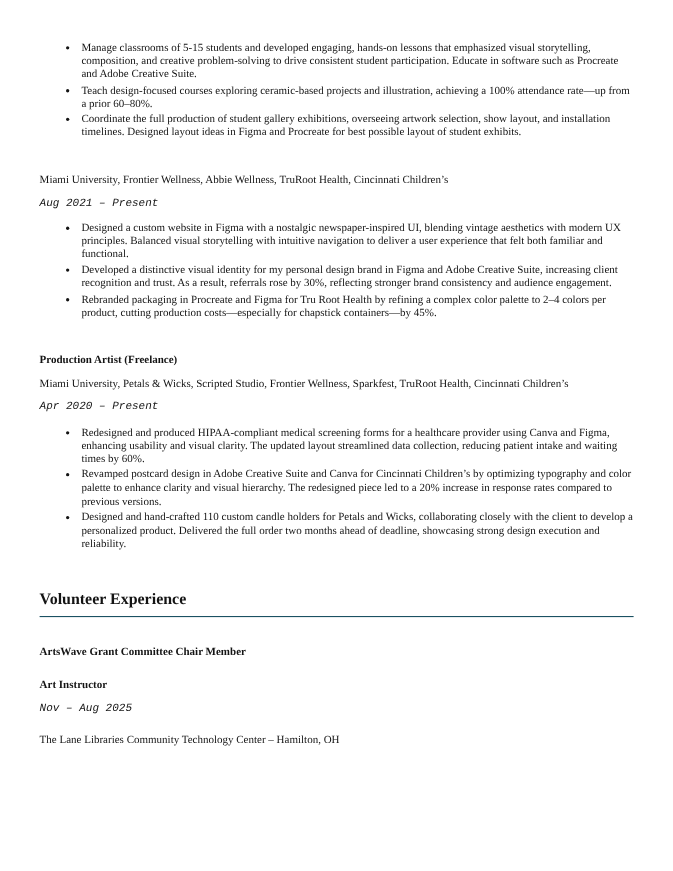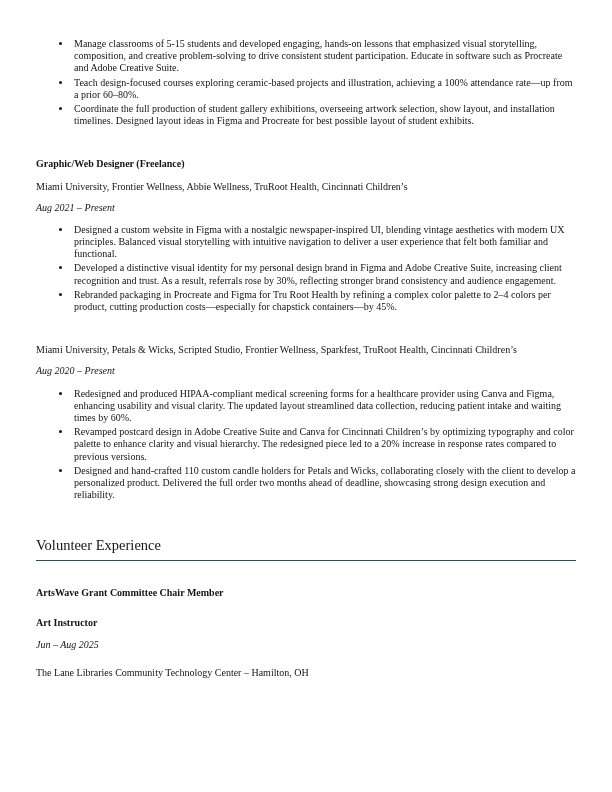--- a/index.html
+++ b/index.html
@@ -40,27 +40,28 @@
     font-size: 10px;
     font-weight: bold;
     margin: 0 0 10px 0;
   }
   .clients {
     margin: 0 0 9px 0;
   }
   .dates {
     font-style: italic;
     margin: 0 0 10px 0;
+    font-family: Liberation Mono, monospace;
   }
   .location {
     margin: 16px 0 0 0;
   }
   .section-heading {
     font-size: 14.5px;
-    font-weight: normal;
+    font-weight: bold;
     margin: 36px 0 6px 0;
     line-height: 1.15;
   }
   hr.section-rule {
     border: none;
     border-top: 1.6px solid #1b5162;
     margin: 0 0 26px 0;
   }
   .vol-entry { margin-top: 0; }
   .vol-entry + .vol-entry { margin-top: 18px; }
@@ -71,46 +72,46 @@
 
 <div class="page">
 
   <ul class="bullets">
     <li>Manage classrooms of 5-15 students and developed engaging, hands-on lessons that emphasized visual storytelling, composition, and creative problem-solving to drive consistent student participation. Educate in software such as Procreate and Adobe Creative Suite.</li>
     <li>Teach design-focused courses exploring ceramic-based projects and illustration, achieving a 100% attendance rate—up from a prior 60–80%.</li>
     <li>Coordinate the full production of student gallery exhibitions, overseeing artwork selection, show layout, and installation timelines. Designed layout ideas in Figma and Procreate for best possible layout of student exhibits.</li>
   </ul>
 
   <section class="job">
-    <h3 class="job-title">Graphic/Web Designer (Freelance)</h3>
     <p class="clients">Miami University, Frontier Wellness, Abbie Wellness, TruRoot Health, Cincinnati Children’s</p>
     <p class="dates">Aug 2021 – Present</p>
     <ul class="bullets">
       <li>Designed a custom website in Figma with a nostalgic newspaper-inspired UI, blending vintage aesthetics with modern UX principles. Balanced visual storytelling with intuitive navigation to deliver a user experience that felt both familiar and functional.</li>
       <li>Developed a distinctive visual identity for my personal design brand in Figma and Adobe Creative Suite, increasing client recognition and trust. As a result, referrals rose by 30%, reflecting stronger brand consistency and audience engagement.</li>
       <li>Rebranded packaging in Procreate and Figma for Tru Root Health by refining a complex color palette to 2–4 colors per product, cutting production costs—especially for chapstick containers—by 45%.</li>
     </ul>
   </section>
 
   <section class="job">
+    <h3 class="job-title">Production Artist (Freelance)</h3>
     <p class="clients">Miami University, Petals &amp; Wicks, Scripted Studio, Frontier Wellness, Sparkfest, TruRoot Health, Cincinnati Children’s</p>
-    <p class="dates">Aug 2020 – Present</p>
+    <p class="dates">Apr 2020 – Present</p>
     <ul class="bullets">
       <li>Redesigned and produced HIPAA-compliant medical screening forms for a healthcare provider using Canva and Figma, enhancing usability and visual clarity. The updated layout streamlined data collection, reducing patient intake and waiting times by 60%.</li>
       <li>Revamped postcard design in Adobe Creative Suite and Canva for Cincinnati Children’s by optimizing typography and color palette to enhance clarity and visual hierarchy. The redesigned piece led to a 20% increase in response rates compared to previous versions.</li>
       <li>Designed and hand-crafted 110 custom candle holders for Petals and Wicks, collaborating closely with the client to develop a personalized product. Delivered the full order two months ahead of deadline, showcasing strong design execution and reliability.</li>
     </ul>
   </section>
 
   <h2 class="section-heading">Volunteer Experience</h2>
   <hr class="section-rule">
 
   <section class="vol-entry">
     <h3 class="vol-title">ArtsWave Grant Committee Chair Member</h3>
   </section>
 
   <section class="vol-entry">
     <h3 class="vol-title">Art Instructor</h3>
-    <p class="dates">Jun – Aug 2025</p>
+    <p class="dates">Nov – Aug 2025</p>
     <p class="location">The Lane Libraries Community Technology Center – Hamilton, OH</p>
   </section>
 
 </div>
 
 </body></html>

